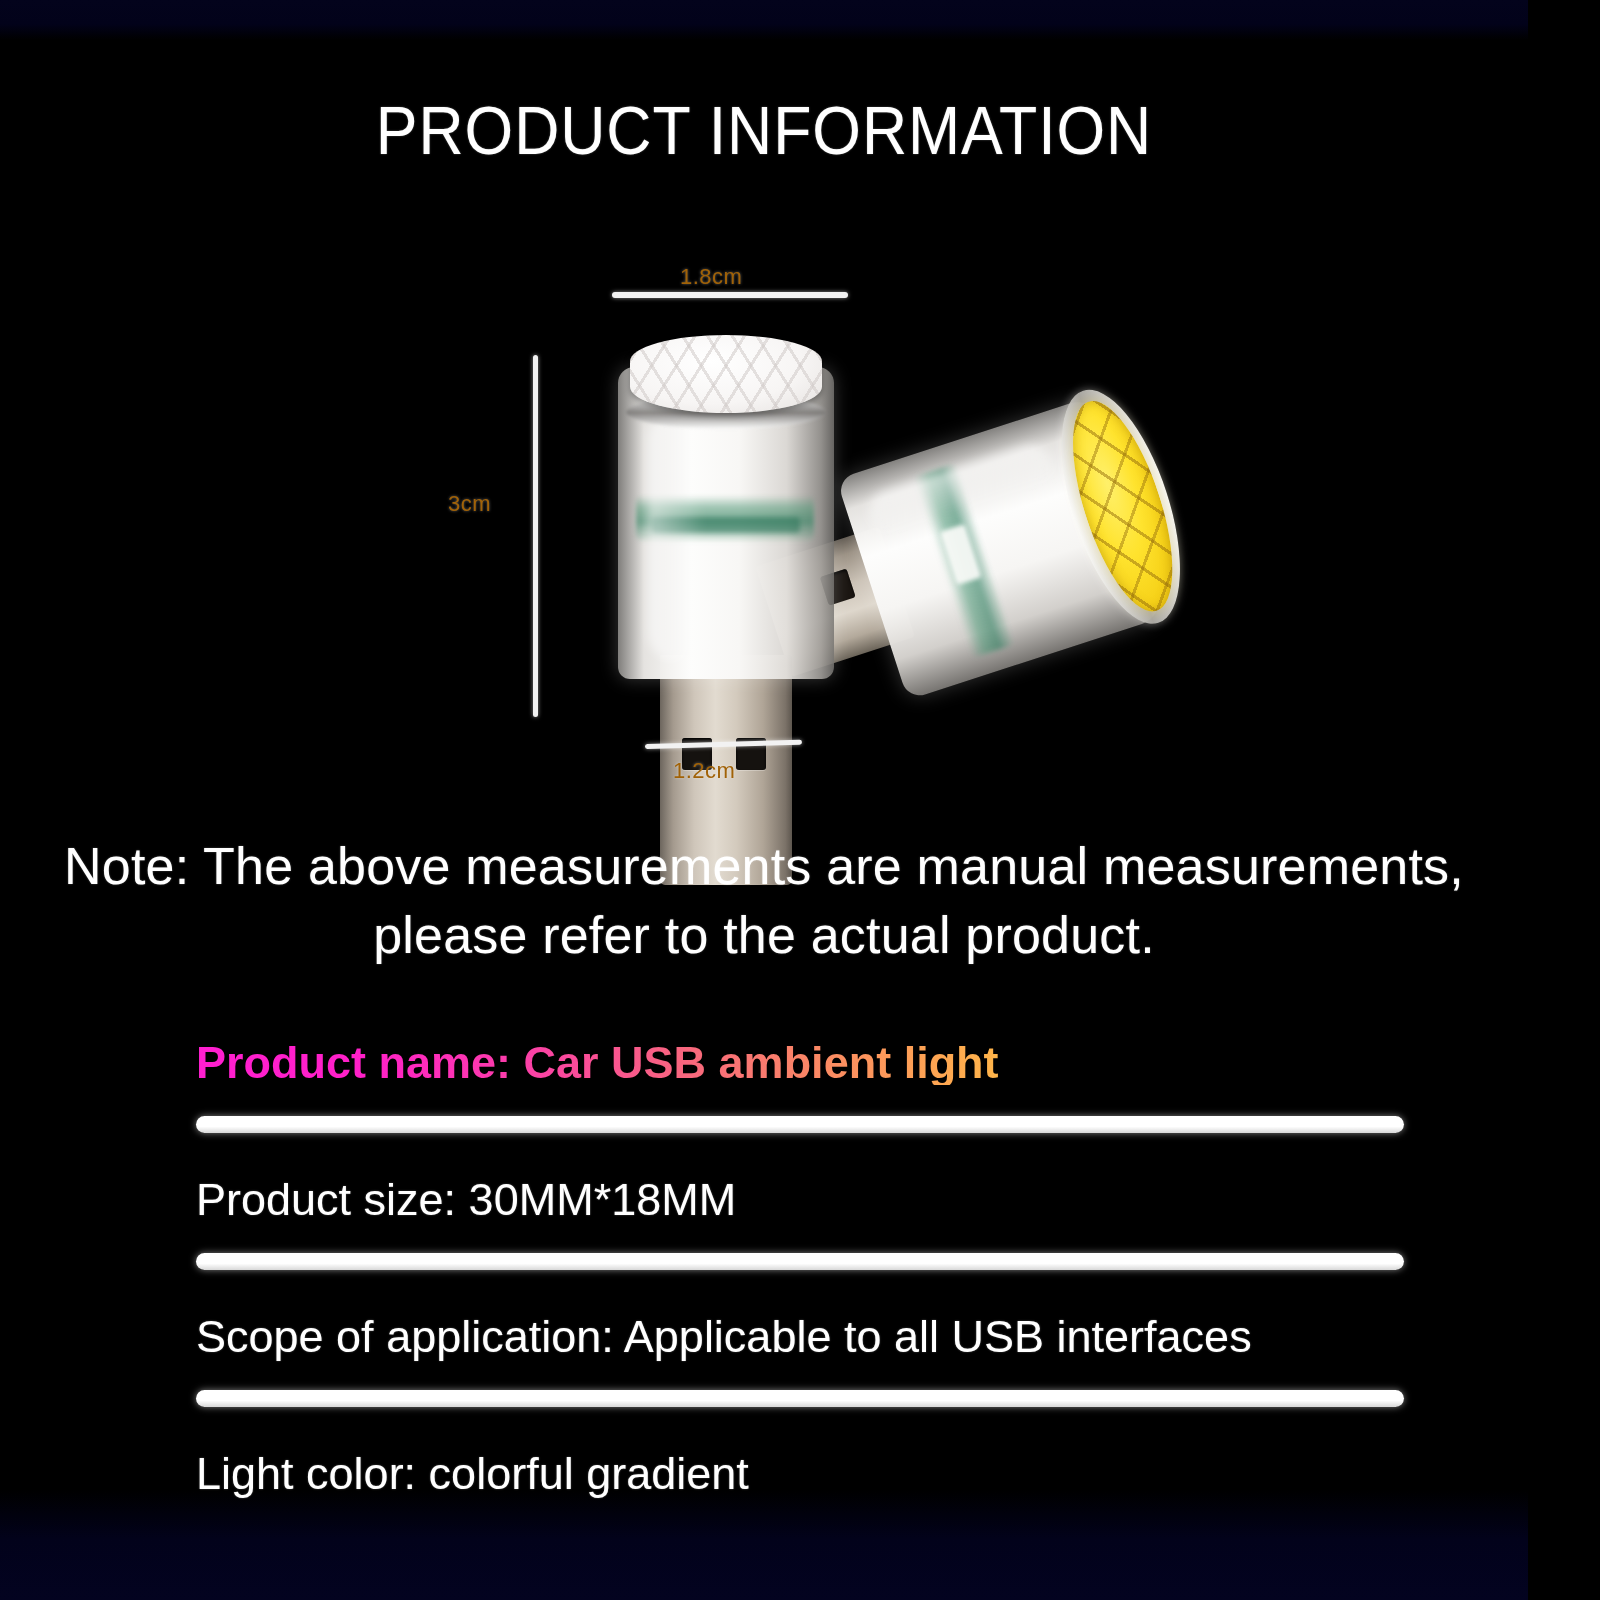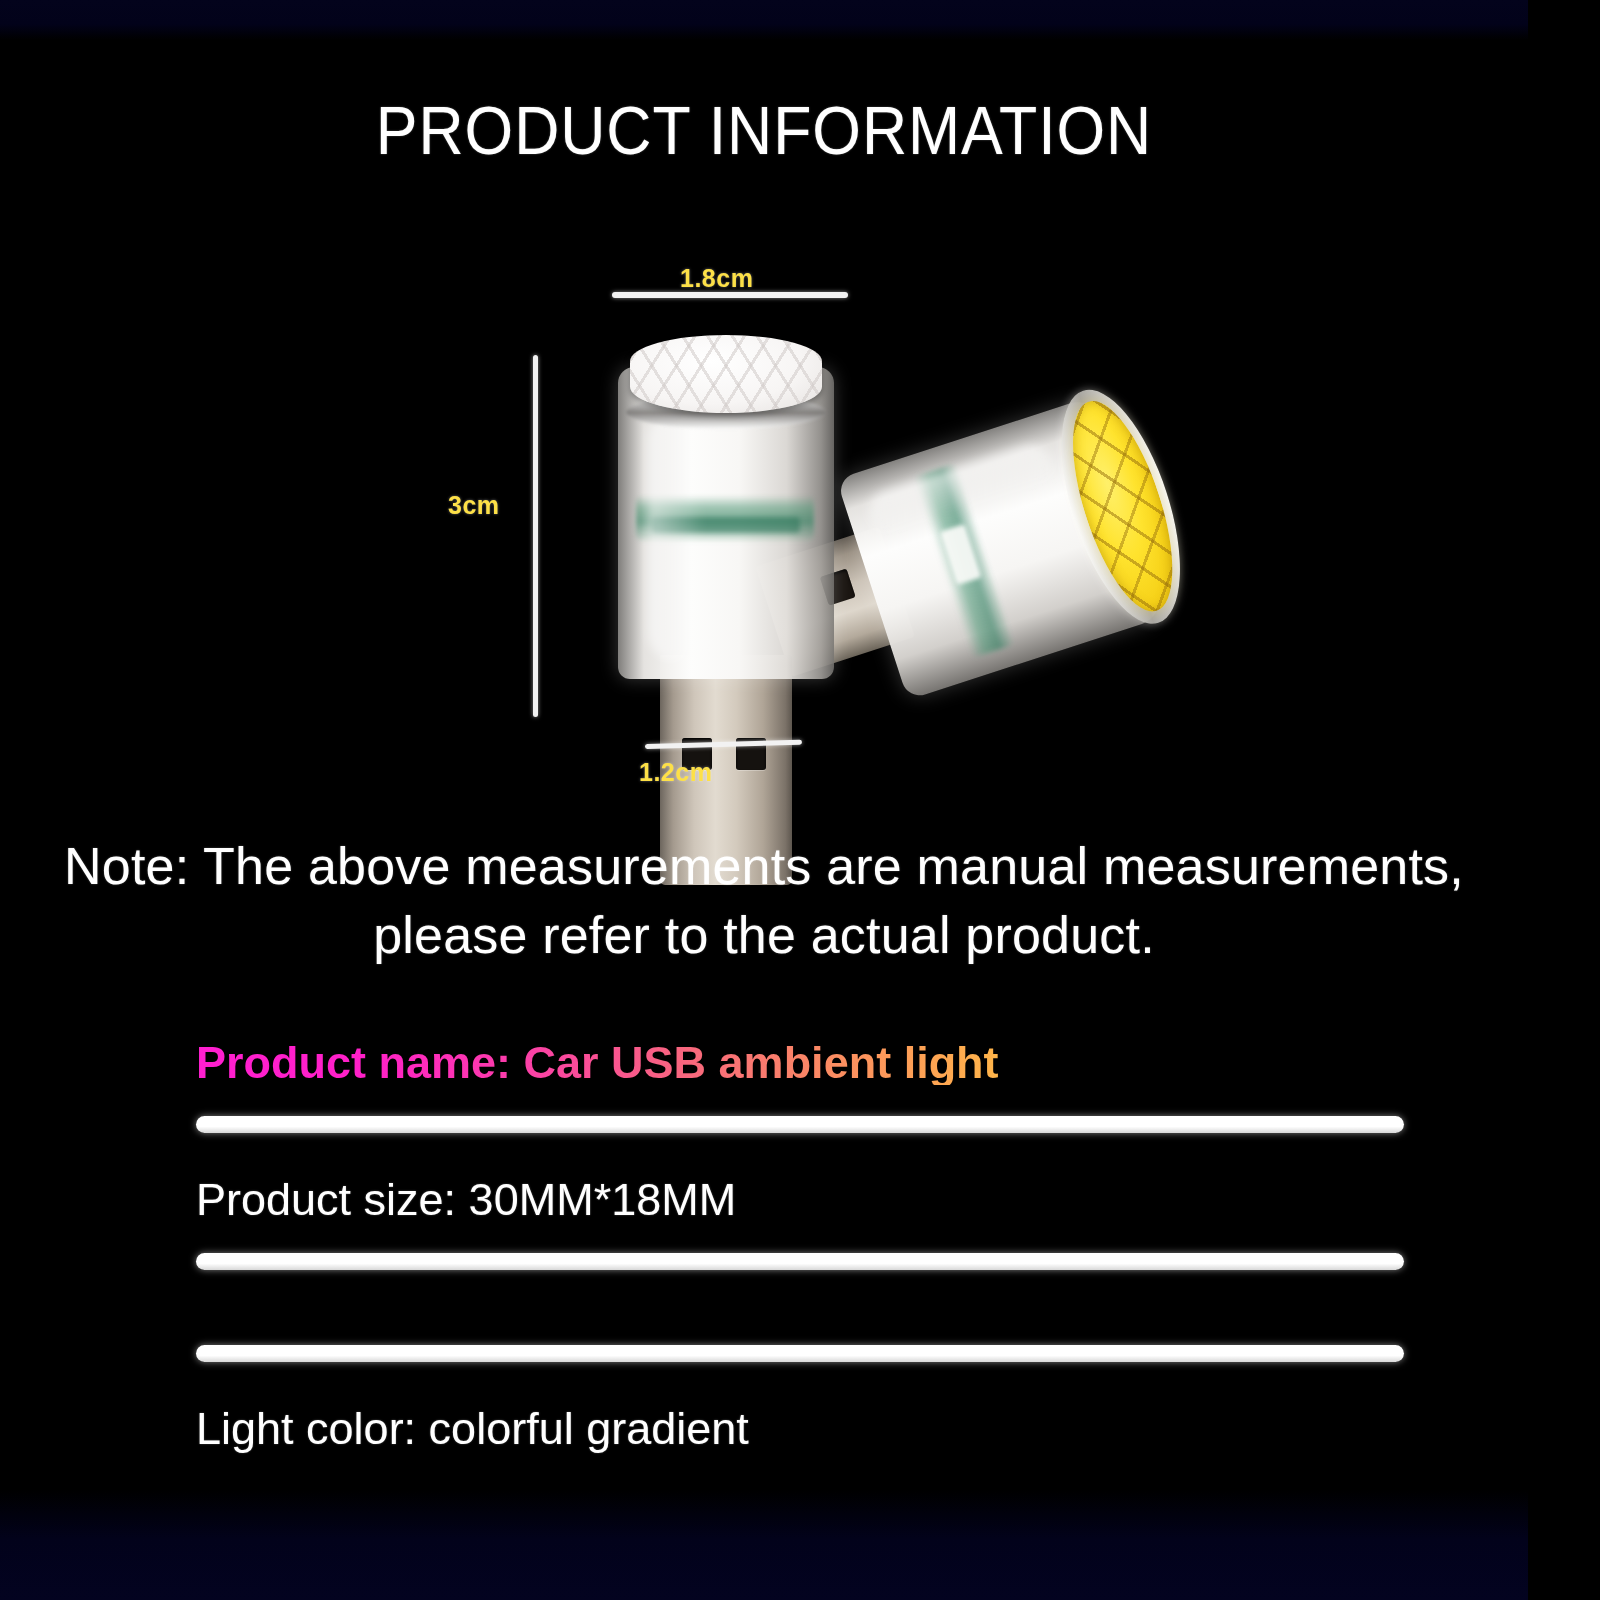--- a/index.html
+++ b/index.html
@@ -56,39 +56,39 @@
     position: absolute;
     left: 0;
     top: 250px;
     width: 1600px;
     height: 570px;
   }
 
   
   .dim-label {
     position: absolute;
-    color: #fde047;
-    font-weight: bold;
-    font-size: 25px;
+    color: #a16207;
+    font-weight: normal;
+    font-size: 22px;
     line-height: 1;
     letter-spacing: 0.5px;
     white-space: nowrap;
     text-shadow: 0 0 3px rgba(255,255,255,0.4);
   }
   .dim-rule {
     position: absolute;
     background: #f2f2f2;
     border-radius: 3px;
     box-shadow: 0 0 4px rgba(255,255,255,0.55);
   }
   #dim-top-label   { left: 680px; top: 16px; }
   #dim-top-rule    { left: 612px; top: 42px; width: 236px; height: 6px; }
   #dim-left-label  { left: 448px; top: 243px; }
   #dim-left-rule   { left: 533px; top: 105px; width: 5px; height: 362px; }
-  #dim-bot-label   { left: 639px; top: 510px; }
+  #dim-bot-label   { left: 673px; top: 510px; }
   #dim-bot-rule    { left: 645px; top: 494px; width: 157px; height: 5px;
                      transform: rotate(-1.6deg); transform-origin: left center; }
 
   
   .unit-a {
     position: absolute;
     left: 612px;
     top: 85px;
     width: 228px;
     height: 620px;
@@ -428,20 +428,21 @@
     <div class="spec-row spec-gradient">Product name: Car USB ambient light</div>
     <div class="gap-a"></div>
     <div class="divider"></div>
     <div class="gap-b"></div>
 
     <div class="spec-row">Product size: 30MM*18MM</div>
     <div class="gap-a"></div>
     <div class="divider"></div>
     <div class="gap-b"></div>
 
+    <div class="spec-row">Scope of application: Applicable to all USB interfaces</div>
     <div class="gap-a"></div>
     <div class="divider"></div>
     <div class="gap-b"></div>
 
     <div class="spec-row">Light color: colorful gradient</div>
   </div>
 
 </div>
 
 </body></html>

